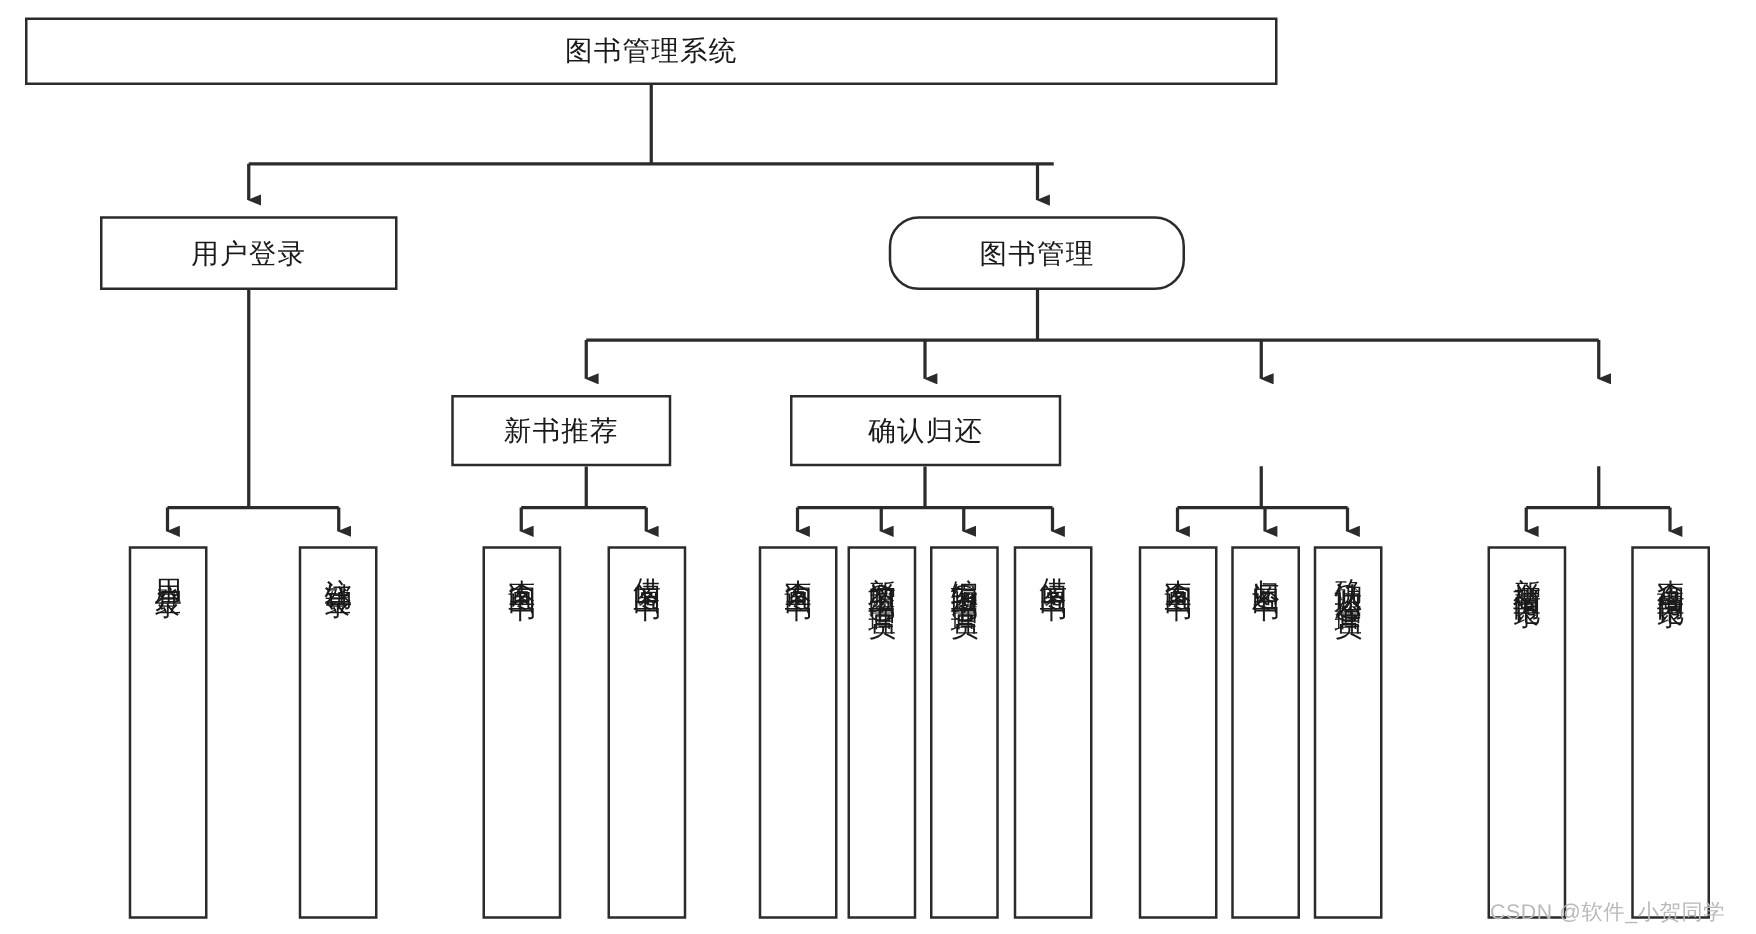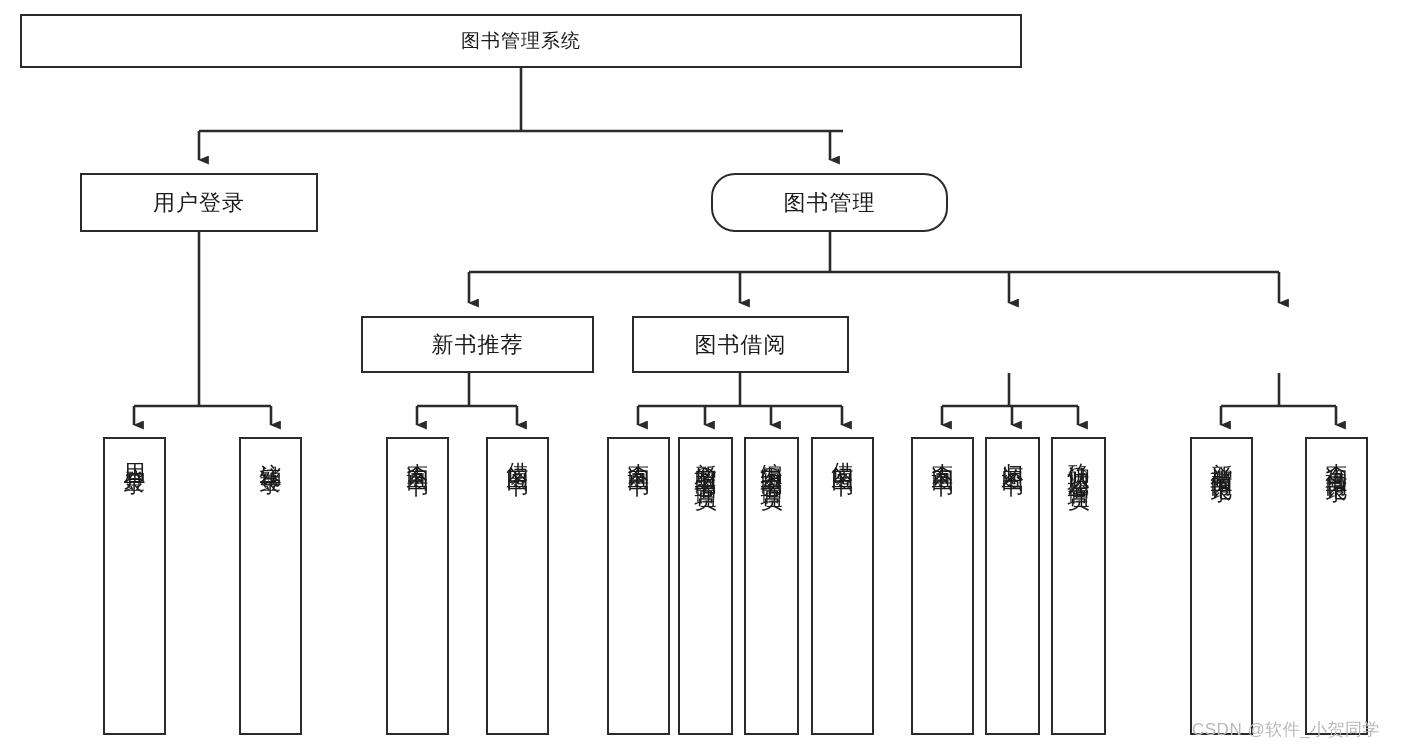--- a/index.html
+++ b/index.html
@@ -50,21 +50,21 @@
     justify-content: center;
     padding-top: 6px;
   }
   .node.vert .label {
     writing-mode: vertical-rl;
     text-orientation: upright;
     font-size: 22px;
     letter-spacing: 4px;
     line-height: 1.0;
   }
-  .node.root .label { font-size: 19px; }
+  .node.root .label { font-size: 22px; }
   .watermark {
     position: absolute;
     color: #b9b9b9;
     font-size: 17px;
     white-space: nowrap;
     letter-spacing: 0.5px;
   }
 </style>
 </head>
 <body>
@@ -125,25 +125,25 @@
     <span class="label">图书管理系统</span>
   </div>
 
   <div class="node horiz" style="left:80px; top:173px; width:238px; height:59px;">
     <span class="label">用户登录</span>
   </div>
   <div class="node horiz" style="left:711px; top:173px; width:237px; height:59px;border-radius:24px;">
     <span class="label">图书管理</span>
   </div>
 
-  <div class="node horiz" style="left:361px; top:316px; width:233px; height:57px;">
+  <div class="node horiz" style="left:361px; top:316px; width:176px; height:57px;">
     <span class="label">新书推荐</span>
   </div>
   <div class="node horiz" style="left:632px; top:316px; width:217px; height:57px;">
-    <span class="label">图书借阅</span>
+    <span class="label">确认归还</span>
   </div>
 
   <div class="node vert" style="left:103px; top:437px; width:63px; height:298px;">
     <span class="label">用户登录</span>
   </div>
   <div class="node vert" style="left:239px; top:437px; width:63px; height:298px;">
     <span class="label">注销登录</span>
   </div>
 
   <div class="node vert" style="left:386px; top:437px; width:63px; height:298px;">

